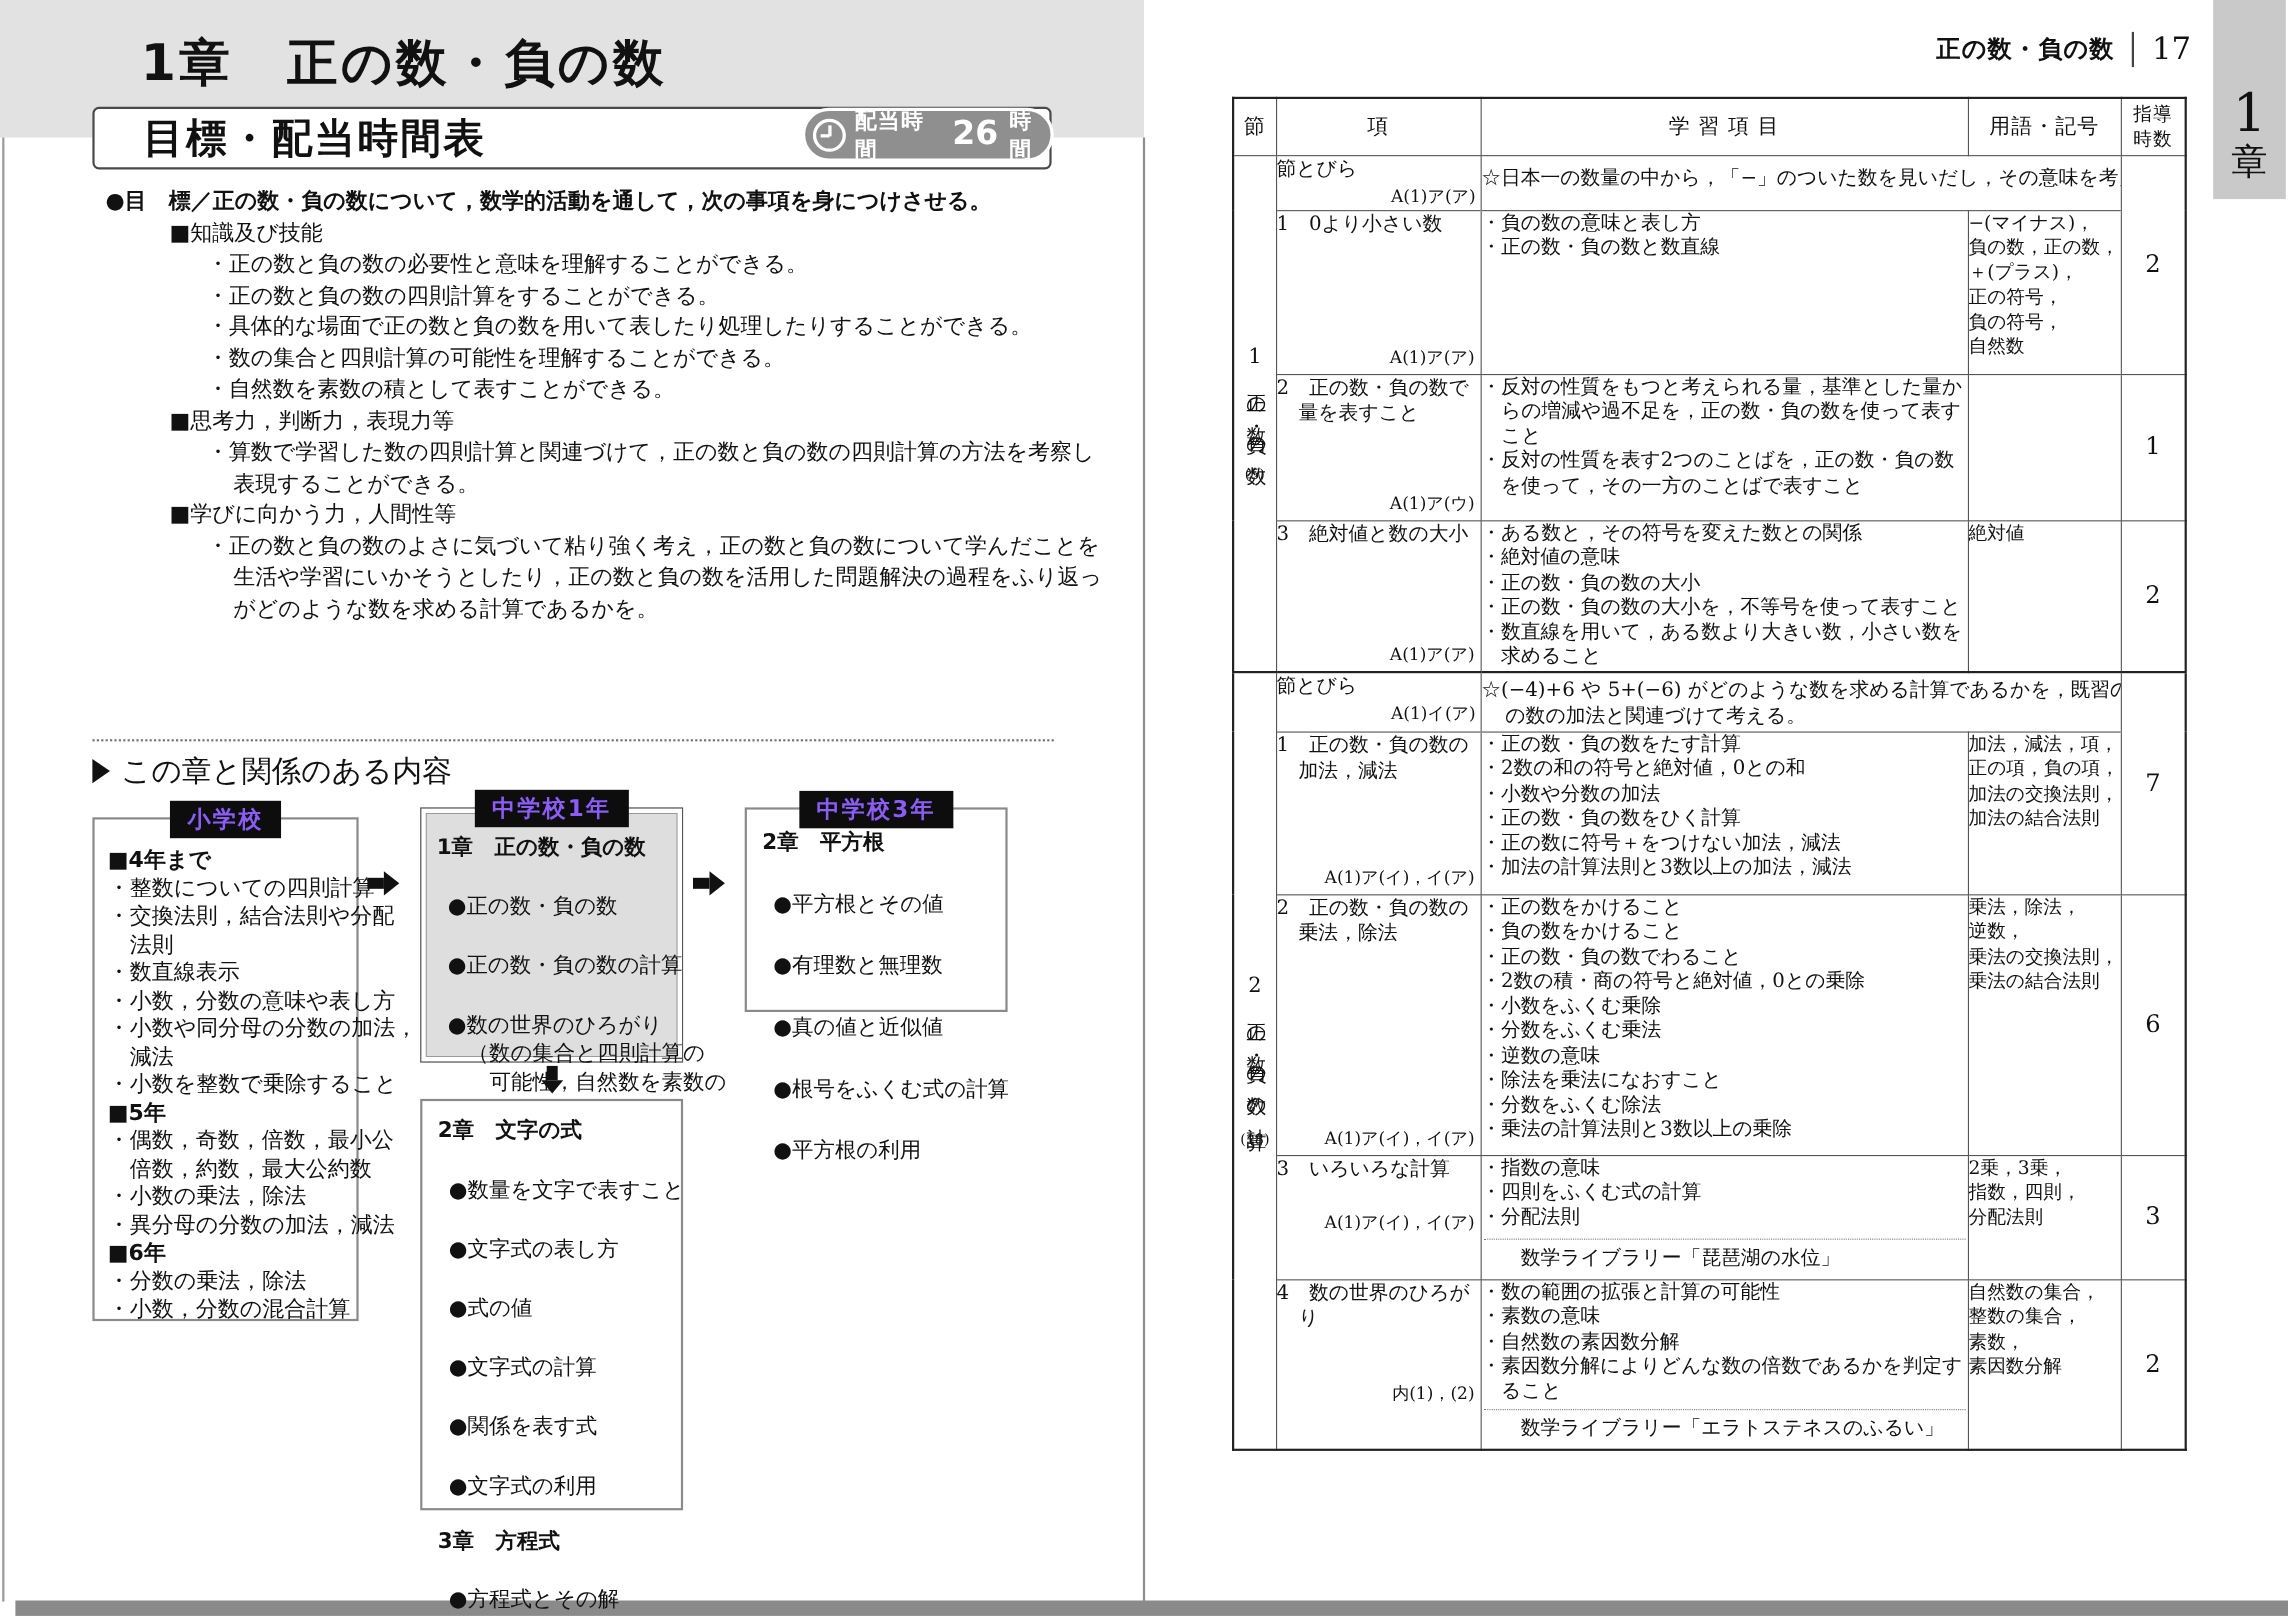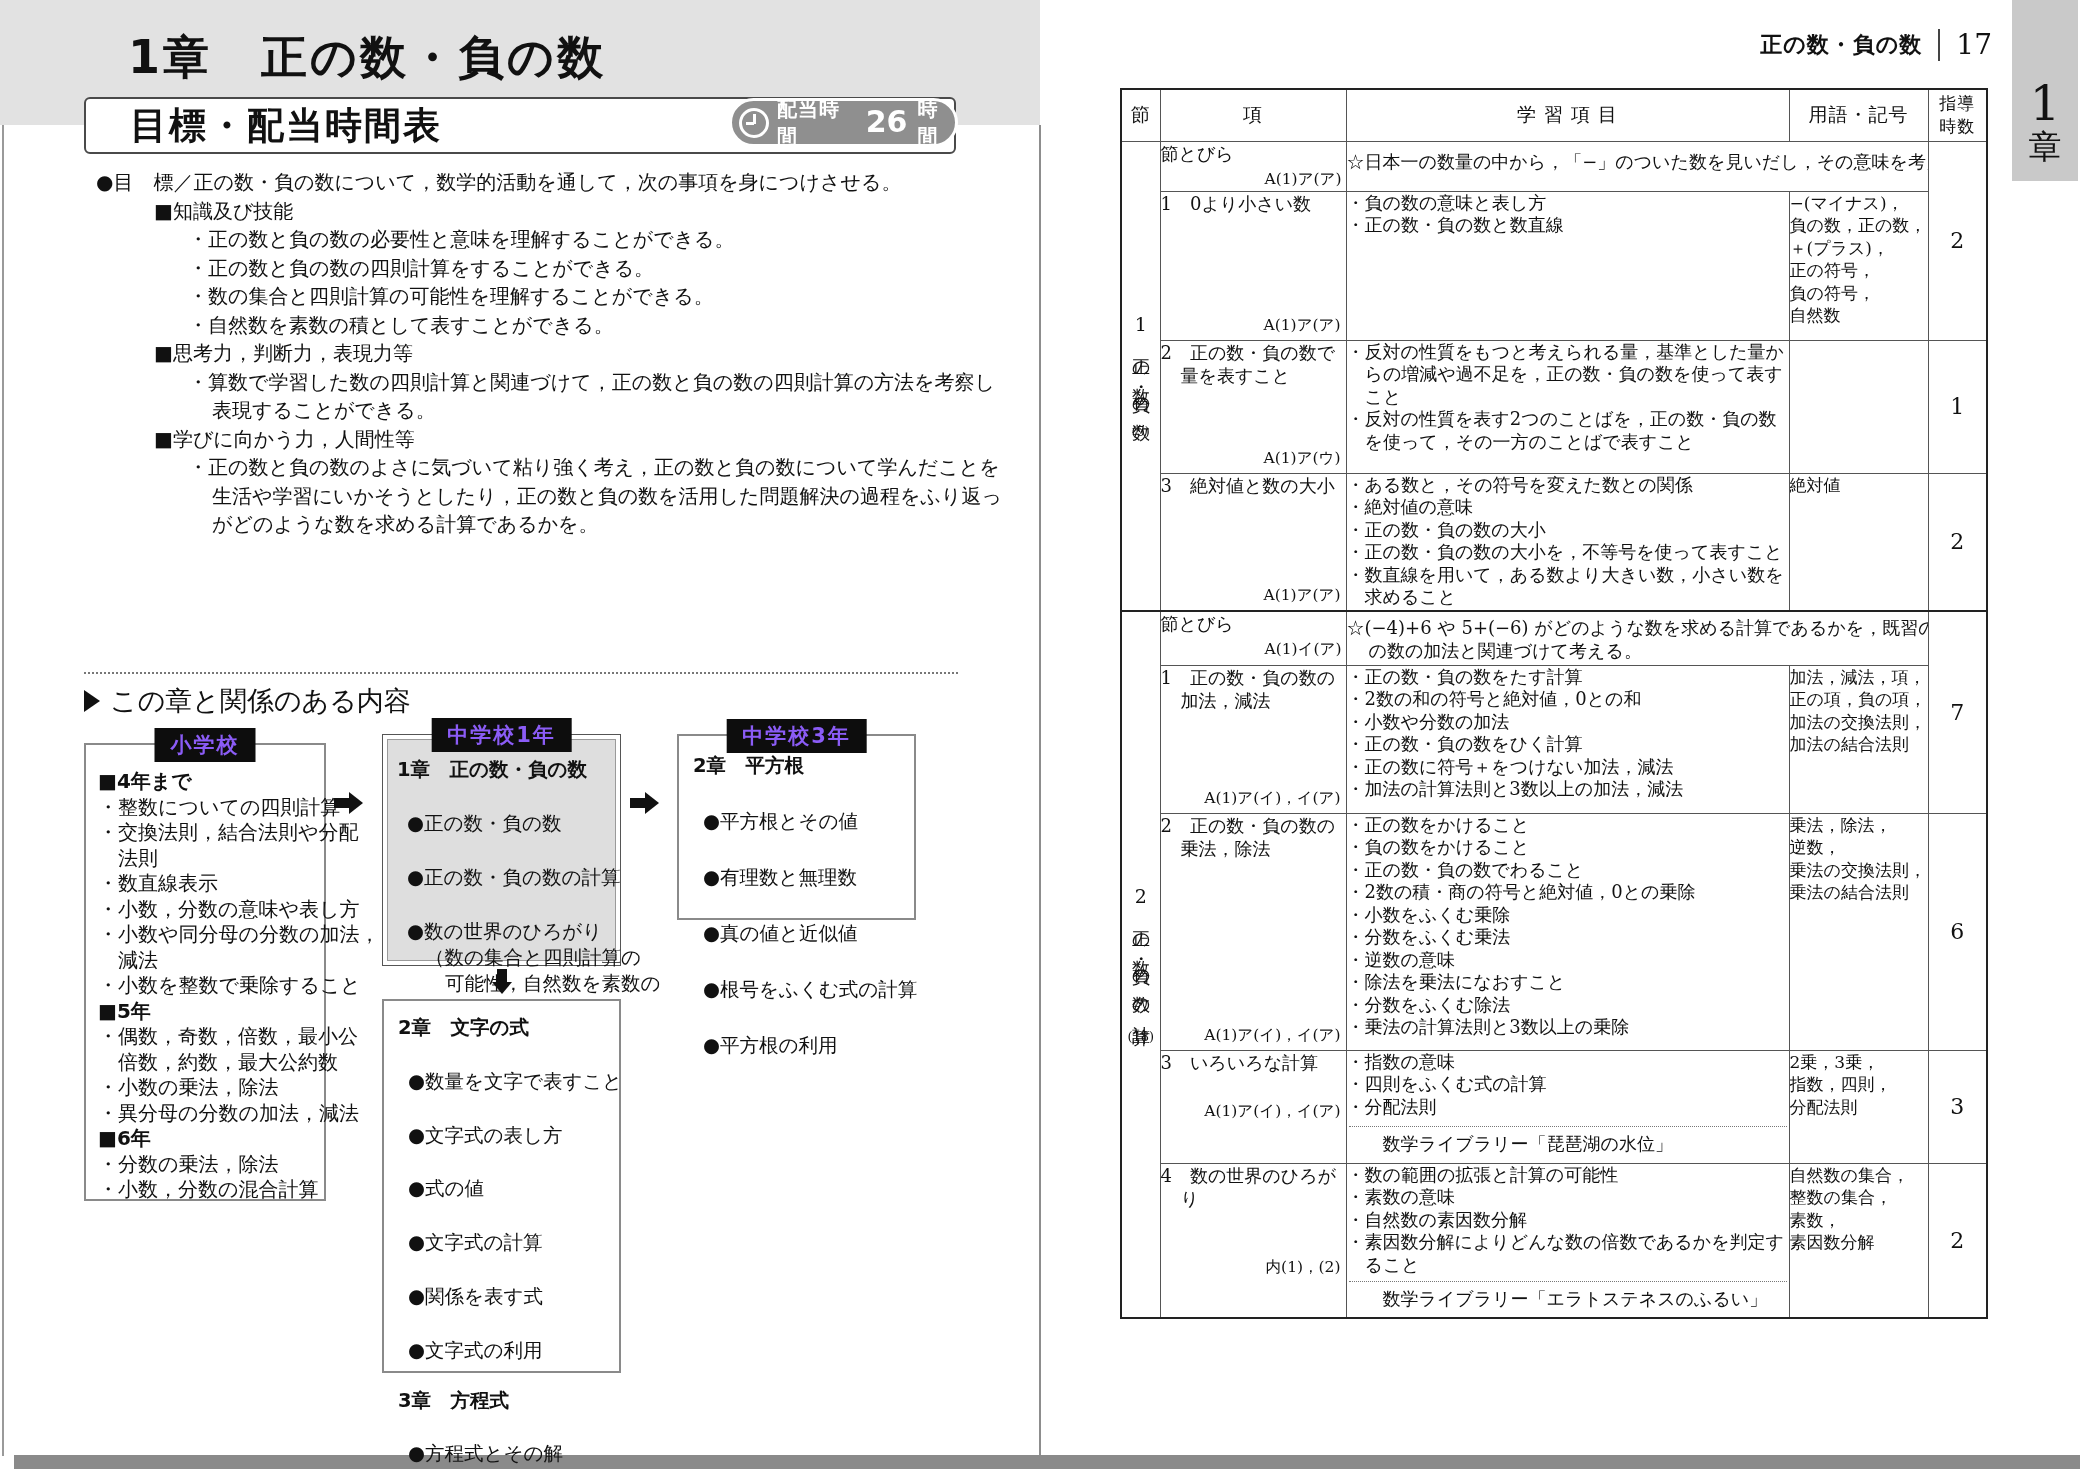--- a/index.html
+++ b/index.html
@@ -36,21 +36,21 @@
   }
   .clock{width:30px;height:30px;border:3px solid #fff;border-radius:50%;
     position:relative;box-sizing:border-box;flex:0 0 auto;}
   .clock .hand-v{position:absolute;left:11px;top:3px;width:3px;height:10px;background:#fff;}
   .clock .hand-h{position:absolute;left:4px;top:11px;width:8px;height:3px;background:#fff;}
   .badge .b-label{font-size:20px;font-weight:bold;letter-spacing:1px;}
   .badge .b-hours{font-size:30px;font-weight:bold;margin:0 2px 2px 2px;}
   .badge .b-unit{font-size:20px;font-weight:bold;}
   .goal-lines{left:96px;top:168px;width:912px;font-size:20px;line-height:28.5px;}
   .goal-lines div{white-space:nowrap;}
-  .goal-lines .lead{margin-left:0;}
+  .goal-lines .lead{margin-left:0;font-weight:bold;}
   .goal-lines .h{margin-left:58px;}
   .goal-lines .b{margin-left:92px;}
   .goal-lines .c{margin-left:116px;}
   .related-header{
     left:84px;top:672px;width:874px;border-top:2px dotted #777;
     padding-top:9px;display:flex;align-items:center;gap:10px;
     font-family:"DejaVu Sans","Liberation Sans",sans-serif;font-weight:normal;font-size:27px;
   }
   .tri-right{width:0;height:0;border-left:16px solid #111;border-top:11px solid transparent;
     border-bottom:11px solid transparent;display:inline-block;}
@@ -151,20 +151,21 @@
   <span class="b-label">配当時間</span>
   <span class="b-hours">26</span>
   <span class="b-unit">時間</span>
 </div>
 
 <div class="abs goal-lines">
     <div class="lead">●目　標／正の数・負の数について，数学的活動を通して，次の事項を身につけさせる。</div>
     <div class="h">■知識及び技能</div>
     <div class="b">・正の数と負の数の必要性と意味を理解することができる。</div>
     <div class="b">・正の数と負の数の四則計算をすることができる。</div>
+    <div class="b">・具体的な場面で正の数と負の数を用いて表したり処理したりすることができる。</div>
     <div class="b">・数の集合と四則計算の可能性を理解することができる。</div>
     <div class="b">・自然数を素数の積として表すことができる。</div>
     <div class="h">■思考力，判断力，表現力等</div>
     <div class="b">・算数で学習した数の四則計算と関連づけて，正の数と負の数の四則計算の方法を考察し</div>
     <div class="c">表現することができる。</div>
     <div class="h">■学びに向かう力，人間性等</div>
     <div class="b">・正の数と負の数のよさに気づいて粘り強く考え，正の数と負の数について学んだことを</div>
     <div class="c">生活や学習にいかそうとしたり，正の数と負の数を活用した問題解決の過程をふり返っ</div>
     <div class="c">がどのような数を求める計算であるかを。</div>
   </div>

